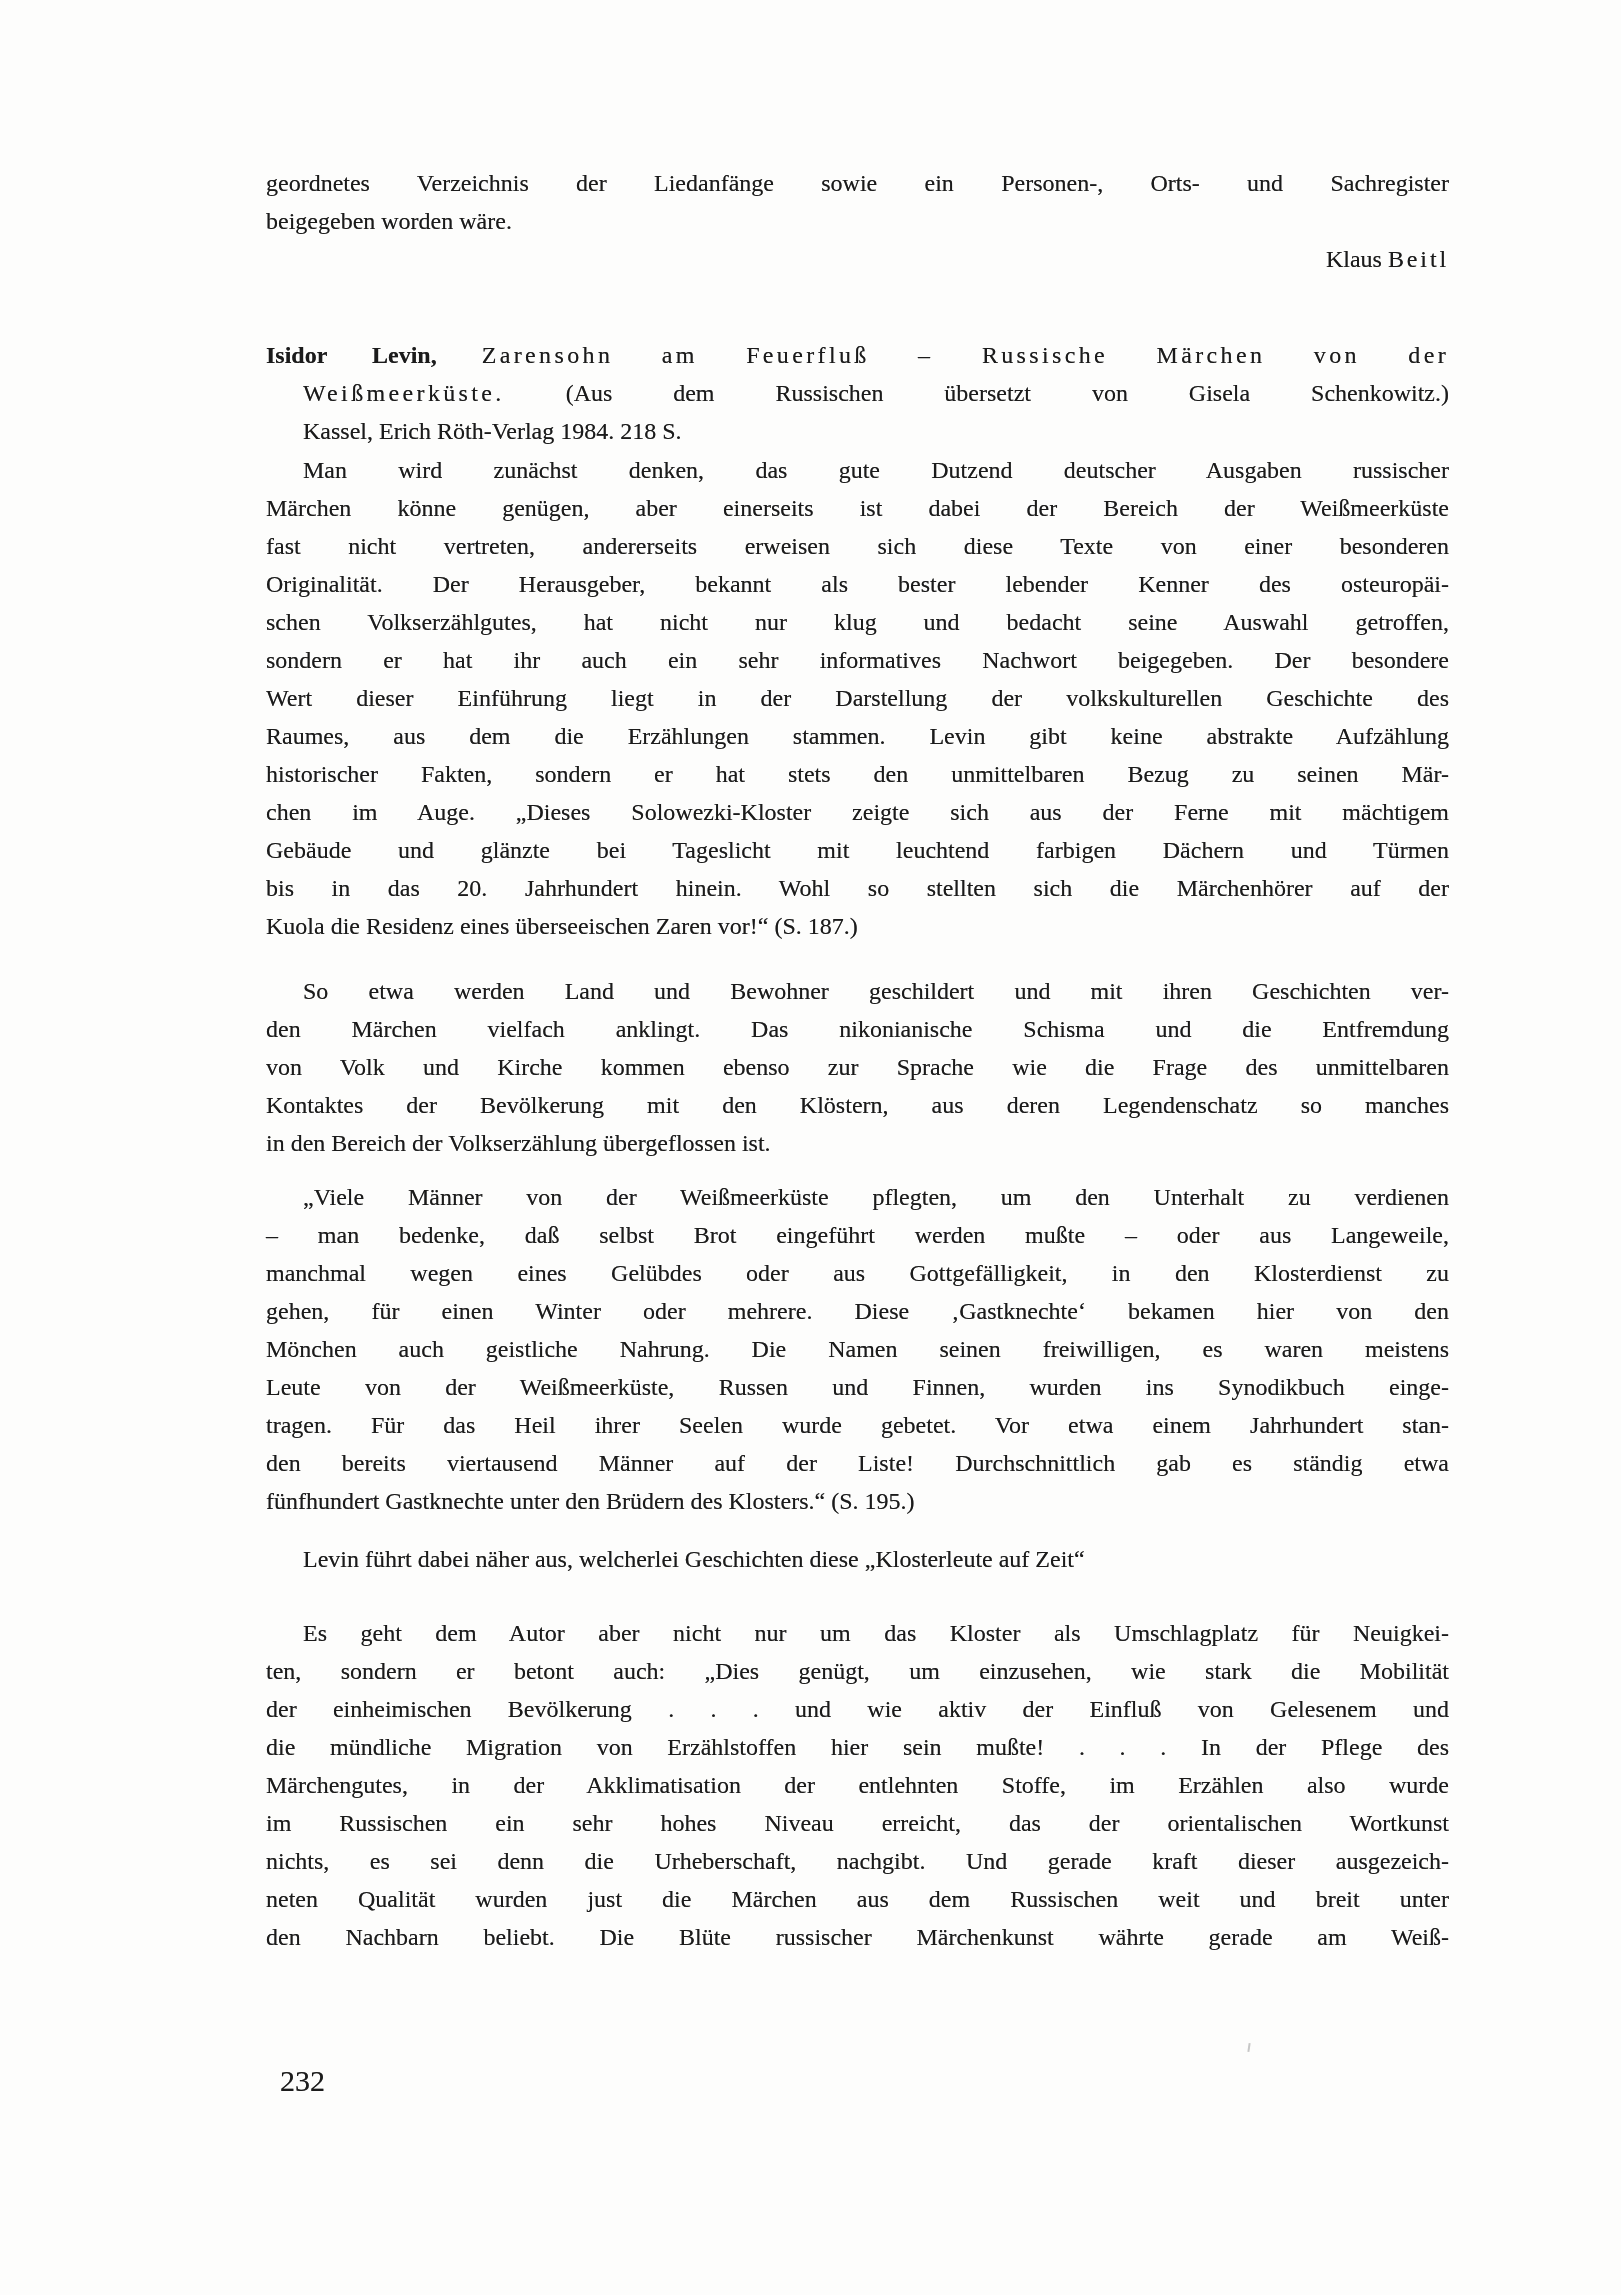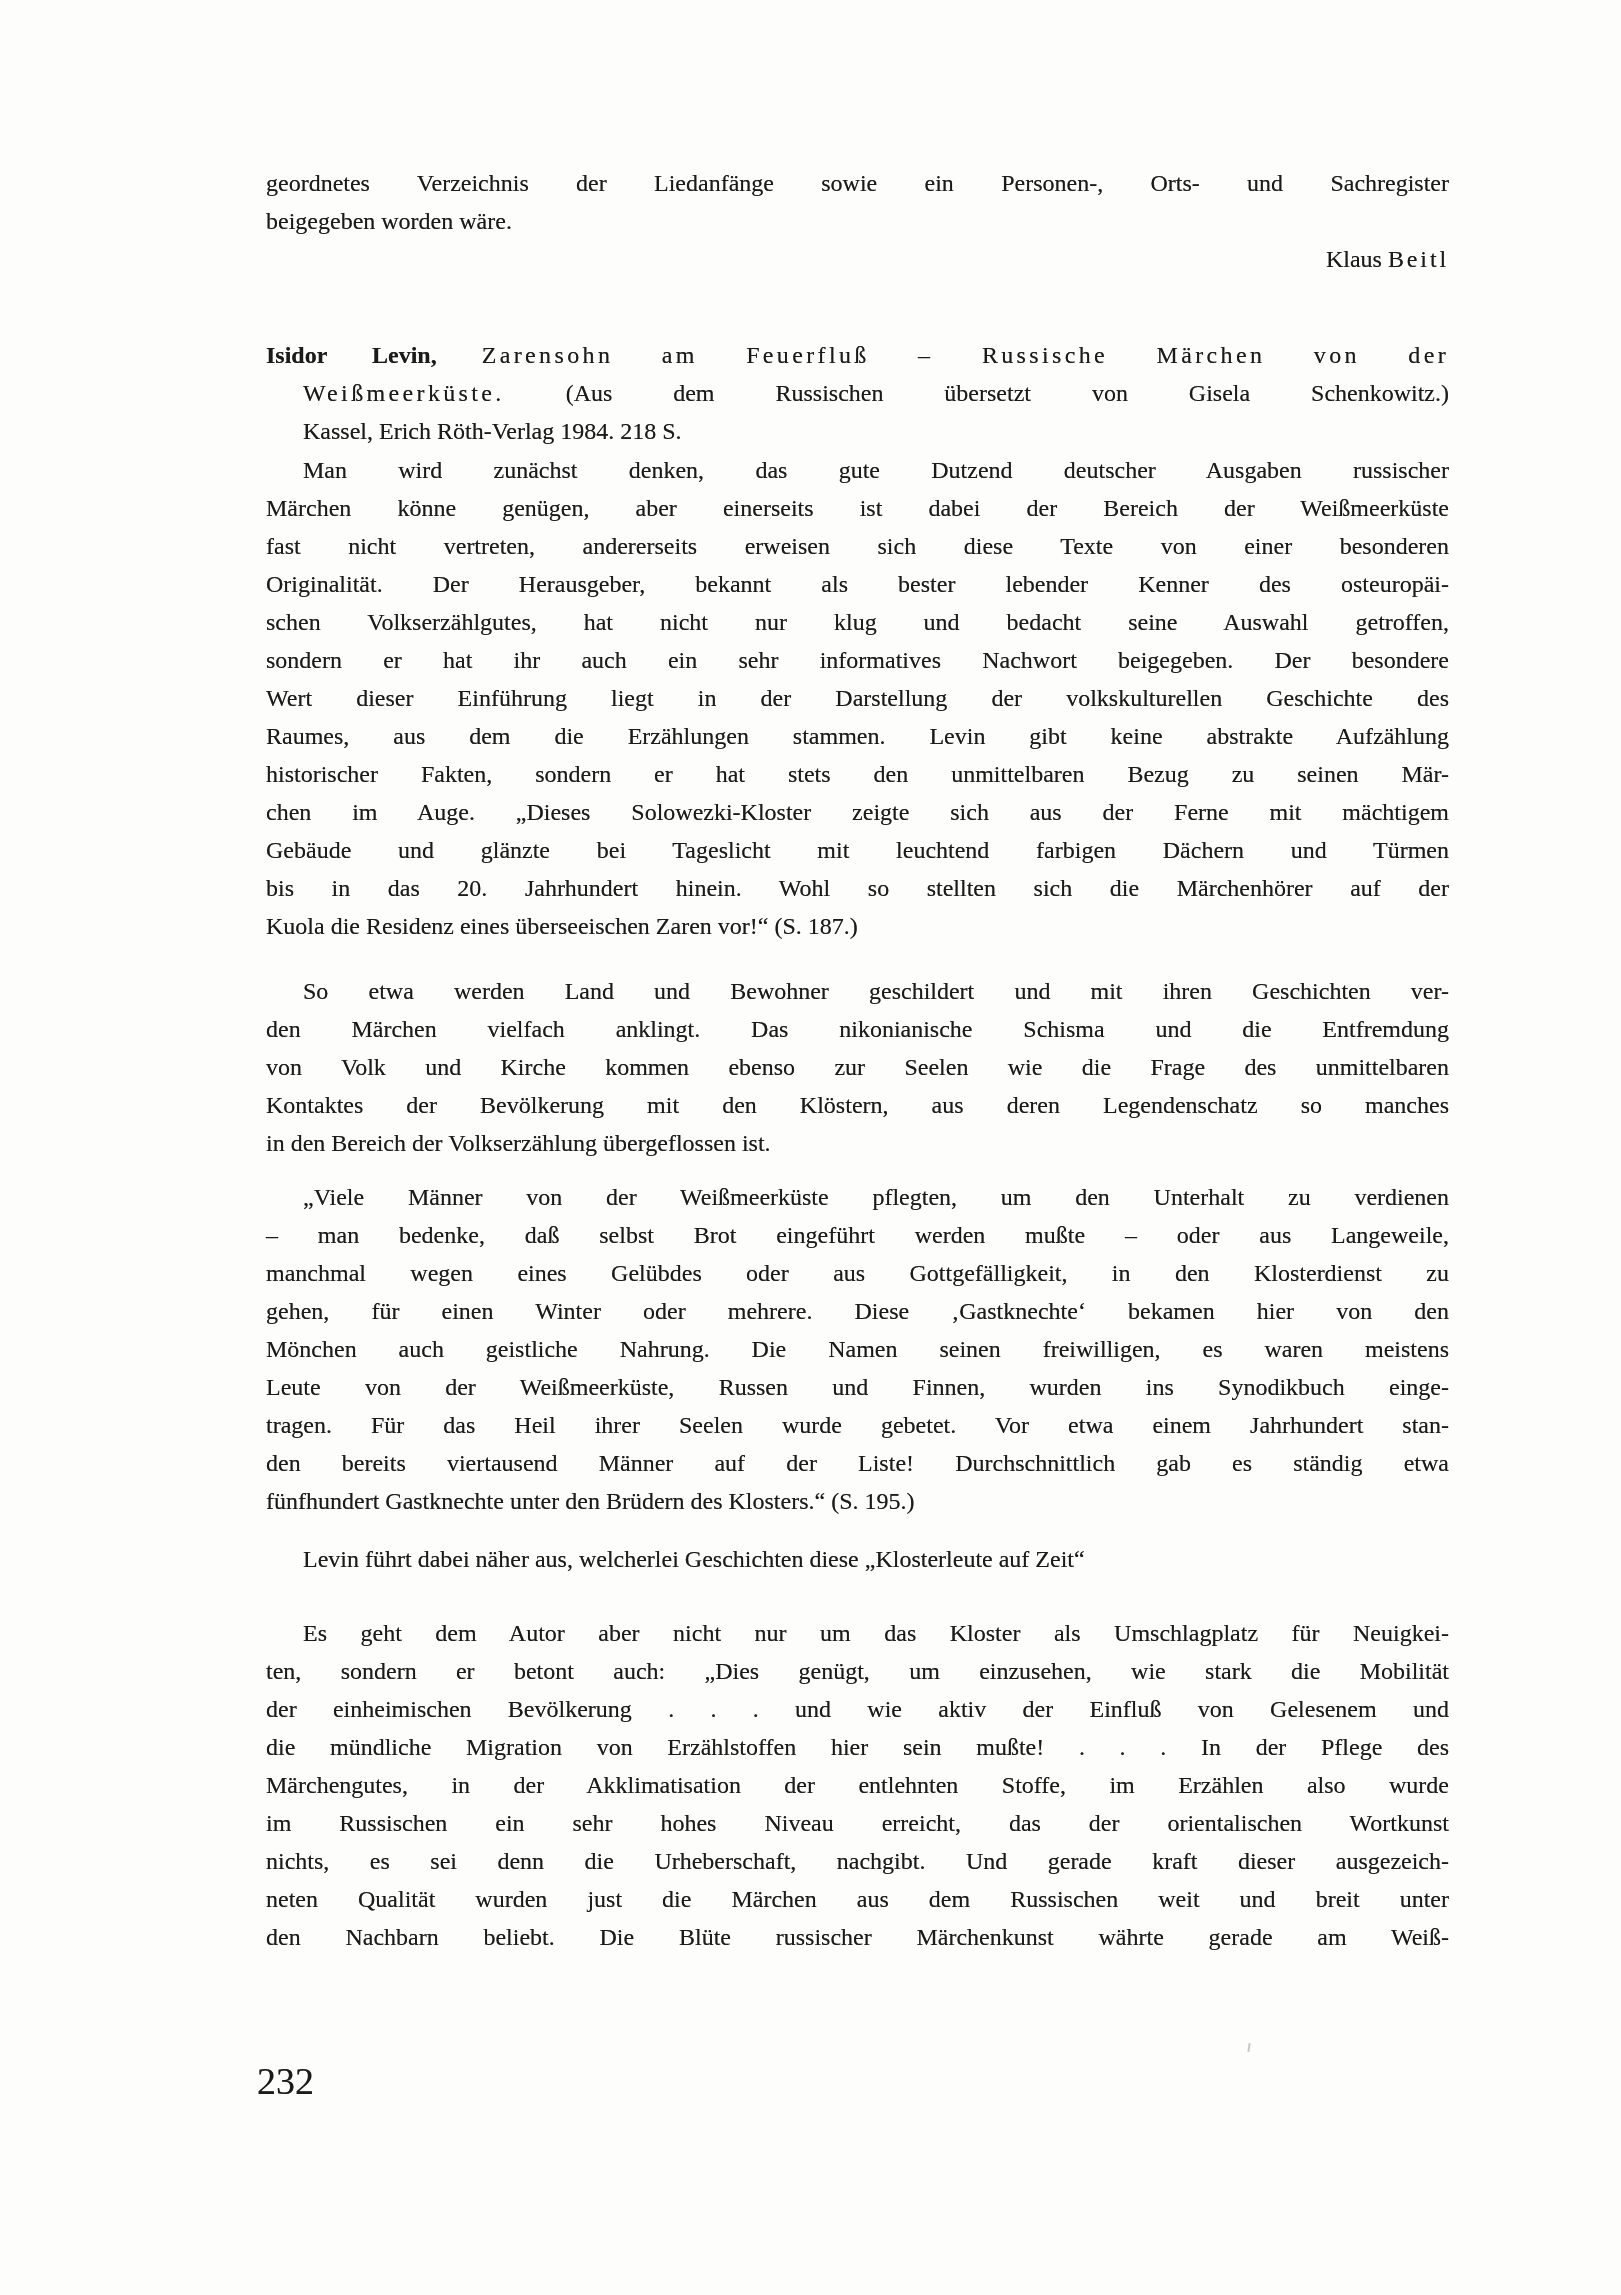--- a/index.html
+++ b/index.html
@@ -38,23 +38,23 @@
   .sperr { letter-spacing: 0.14em; }
 
   .para-1 { margin-top: 1px; }
   .para-2 { margin-top: 27px; }
   .para-3 { margin-top: 16px; }
   .para-4 { margin-top: 20px; }
   .para-5 { margin-top: 36px; }
 
   .pagenum {
     position: absolute;
-    left: 257px;
+    left: 280px;
     top: 2062px;
-    font-size: 38px;
+    font-size: 30px;
     line-height: 38px;
   }
   .speck {
     position: absolute;
     left: 1248px;
     top: 2043px;
     width: 2.4px;
     height: 9px;
     background: #9a9a9a;
     opacity: 0.55;
@@ -101,21 +101,21 @@
         <div class="line">historischer Fakten, sondern er hat stets den unmittelbaren Bezug zu seinen Mär-</div>
         <div class="line">chen im Auge. „Dieses Solowezki-Kloster zeigte sich aus der Ferne mit mächtigem</div>
         <div class="line">Gebäude und glänzte bei Tageslicht mit leuchtend farbigen Dächern und Türmen</div>
         <div class="line">bis in das 20. Jahrhundert hinein. Wohl so stellten sich die Märchenhörer auf der</div>
         <div class="line">Kuola die Residenz eines überseeischen Zaren vor!“ (S. 187.)</div>
       </div>
 
     <div class="block para para-2">
         <div class="line">So etwa werden Land und Bewohner geschildert und mit ihren Geschichten ver-</div>
         <div class="line">den Märchen vielfach anklingt. Das nikonianische Schisma und die Entfremdung</div>
-        <div class="line">von Volk und Kirche kommen ebenso zur Seelen wie die Frage des unmittelbaren</div>
+        <div class="line">von Volk und Kirche kommen ebenso zur Sprache wie die Frage des unmittelbaren</div>
         <div class="line">Kontaktes der Bevölkerung mit den Klöstern, aus deren Legendenschatz so manches</div>
         <div class="line">in den Bereich der Volkserzählung übergeflossen ist.</div>
       </div>
 
     <div class="block para para-3">
         <div class="line">„Viele Männer von der Weißmeerküste pflegten, um den Unterhalt zu verdienen</div>
         <div class="line">– man bedenke, daß selbst Brot eingeführt werden mußte – oder aus Langeweile,</div>
         <div class="line">manchmal wegen eines Gelübdes oder aus Gottgefälligkeit, in den Klosterdienst zu</div>
         <div class="line">gehen, für einen Winter oder mehrere. Diese ‚Gastknechte‘ bekamen hier von den</div>
         <div class="line">Mönchen auch geistliche Nahrung. Die Namen seinen freiwilligen, es waren meistens</div>

